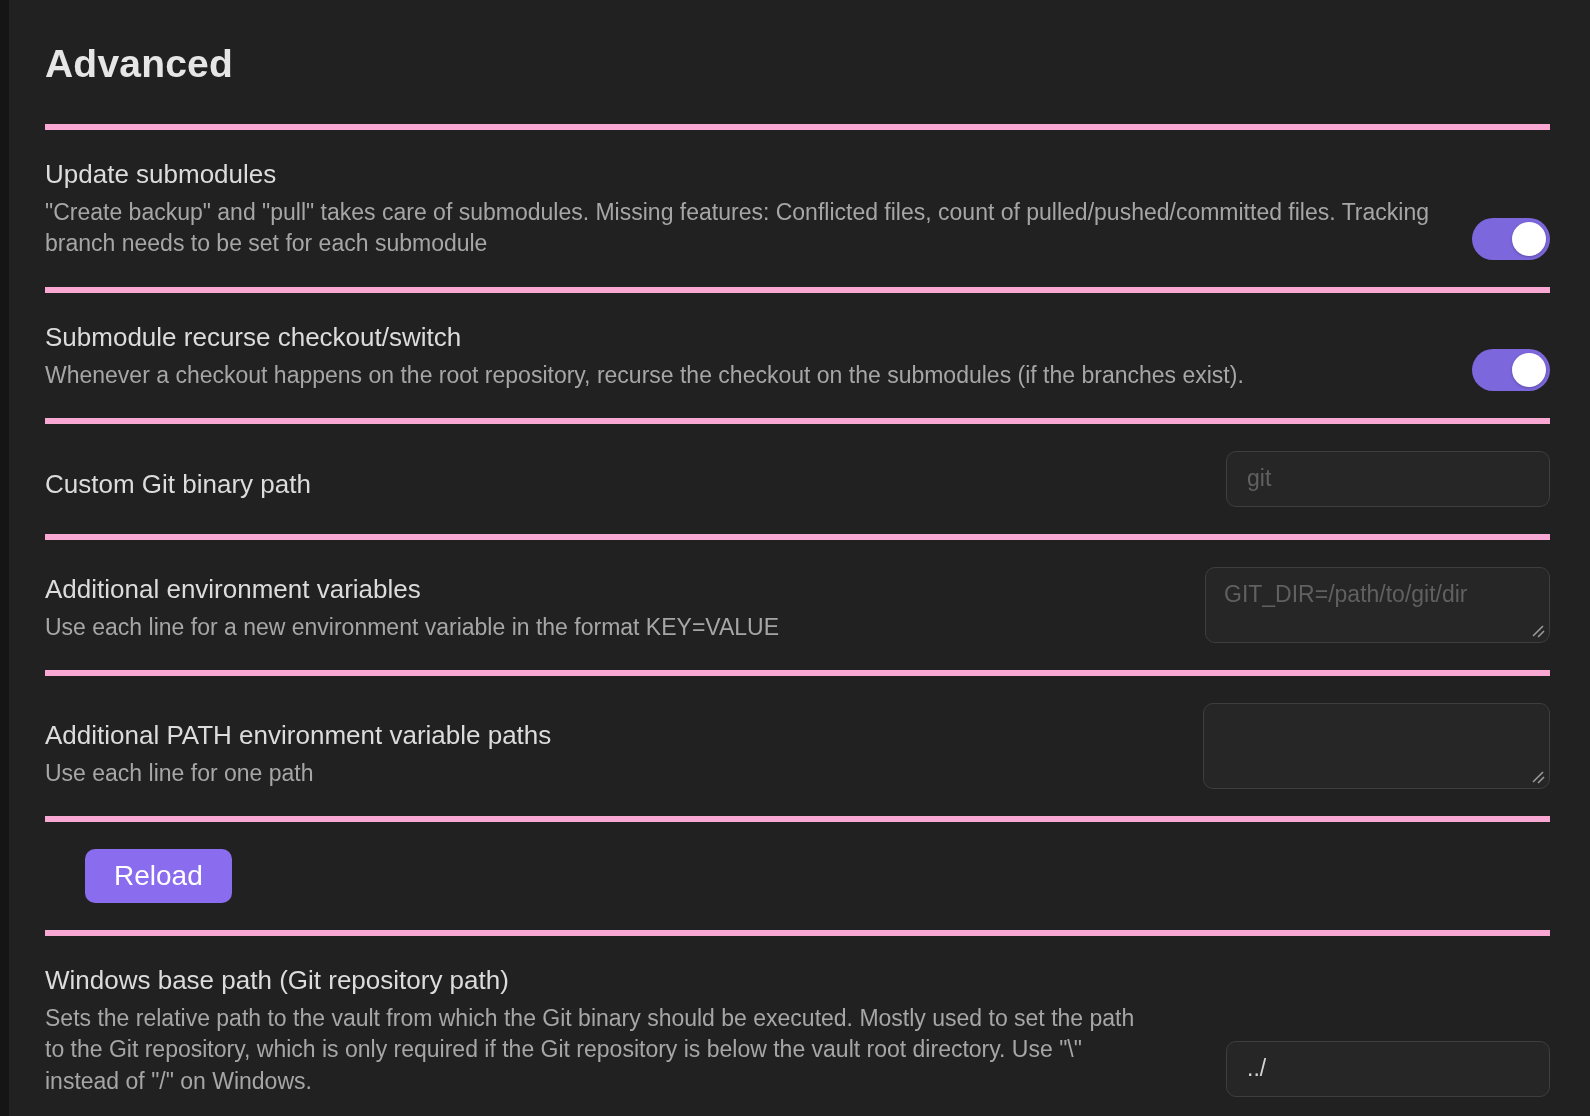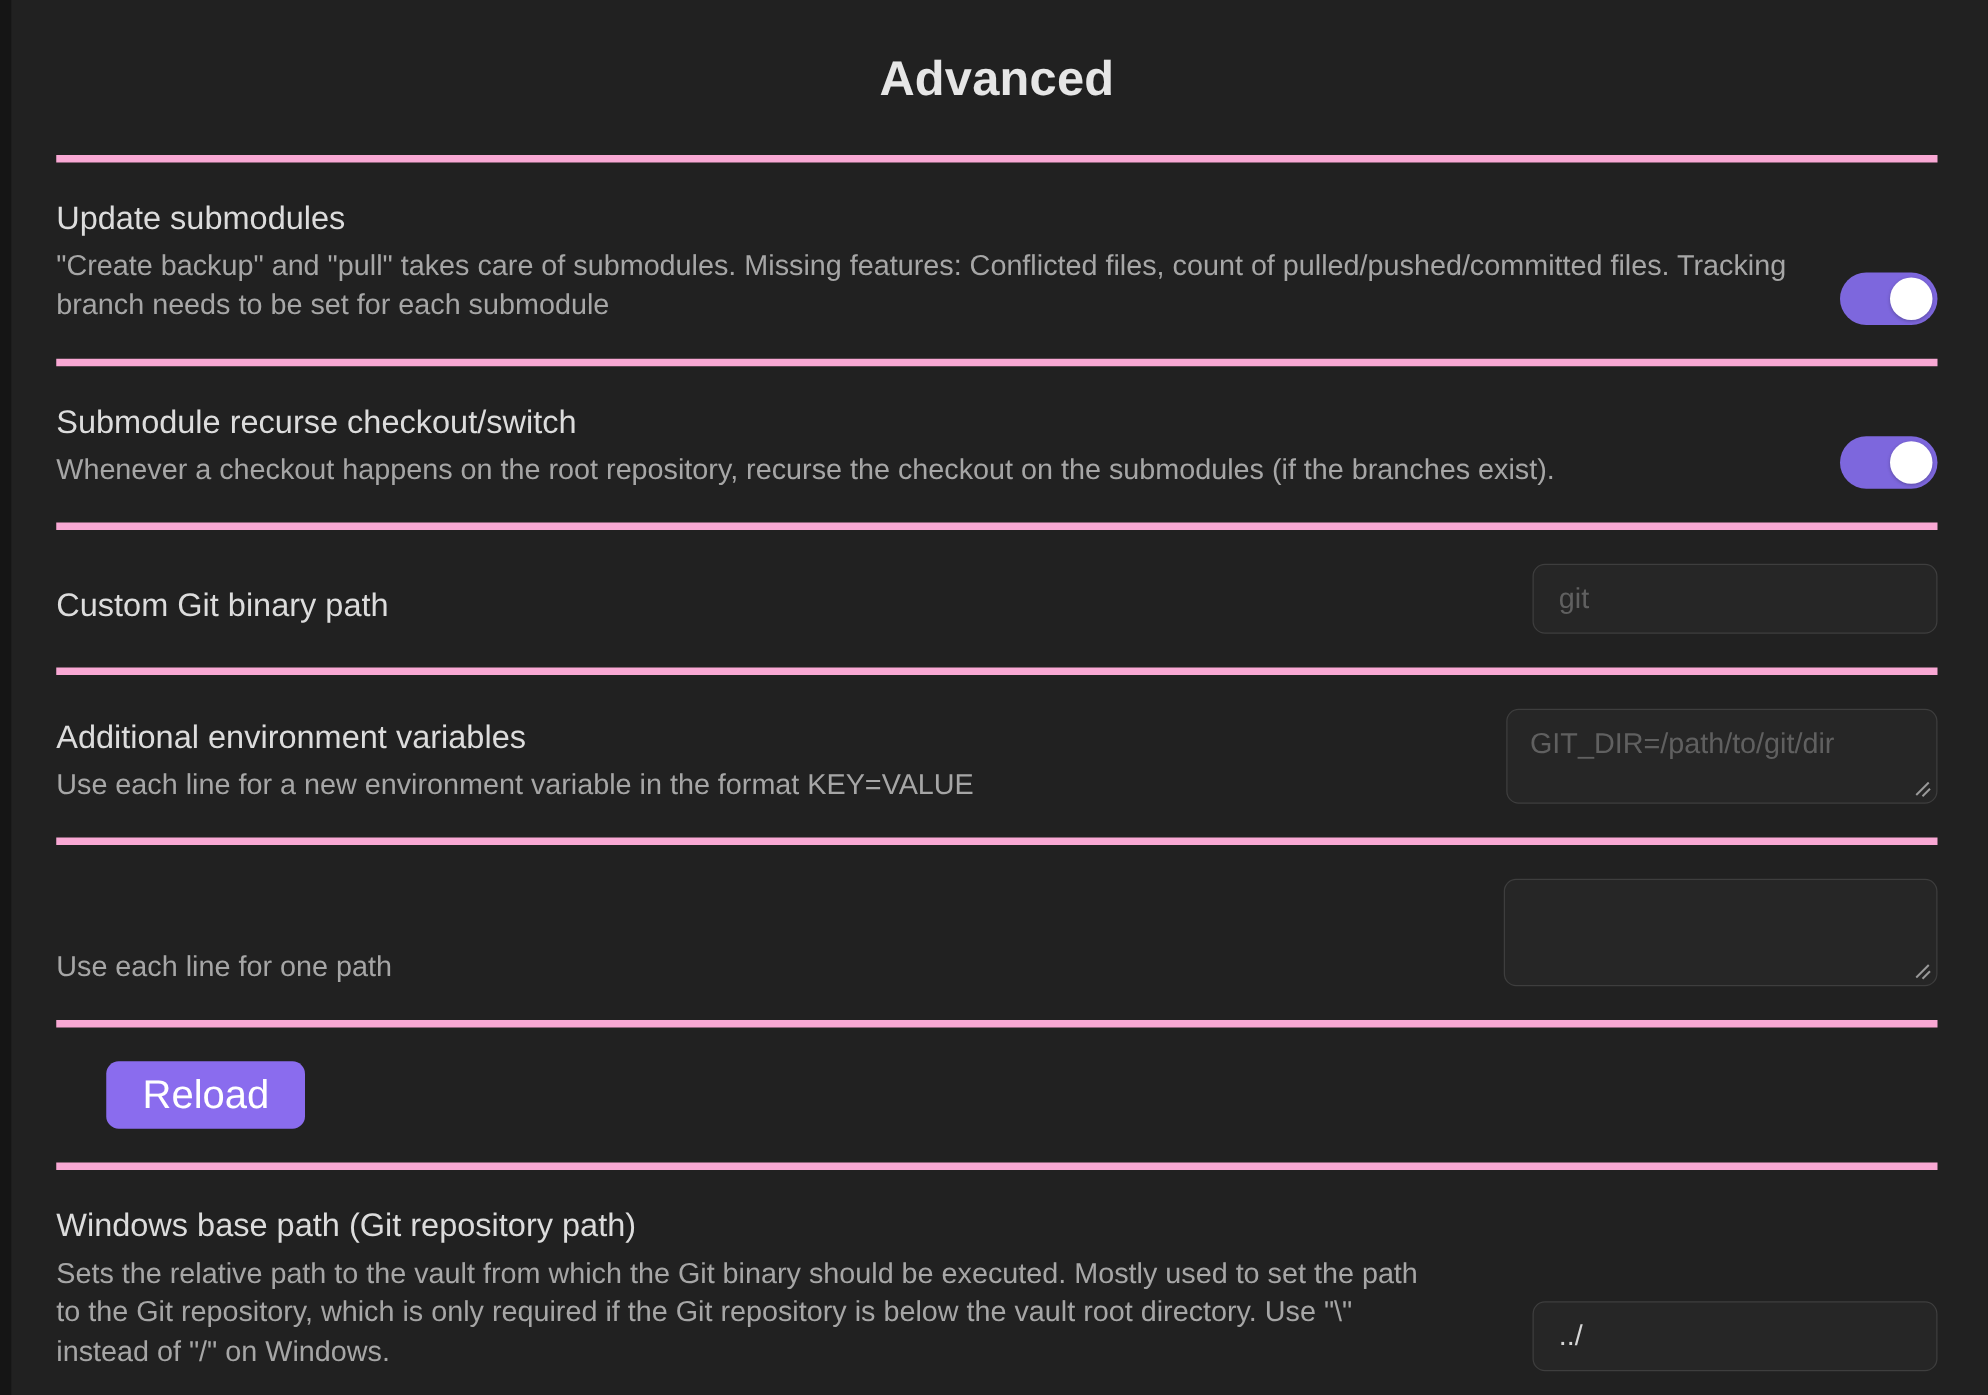--- a/index.html
+++ b/index.html
@@ -14,21 +14,20 @@
     position: absolute;
     left: 0; top: 0;
     width: 9px; height: 1116px;
     background: #151515;
   }
   .content {
     padding: 0 40px 0 45px;
   }
   .page-heading {
     padding: 42px 0 38px 0;
-    text-align: center;
   }
   .page-heading h1 {
     font-size: 39px;
     font-weight: 700;
     color: #e6e6e6;
     letter-spacing: 0.2px;
   }
   .setting-item {
     display: flex;
     align-items: flex-end;
@@ -121,21 +120,21 @@
   }
   
   .accent-button {
     height: 54px;
     padding: 0 29px;
     border: none;
     border-radius: 10px;
     background: var(--accent, #8a6cee);
     color: #ffffff;
     font-family: inherit;
-    font-size: 32px;
+    font-size: 28px;
     font-weight: 500;
     cursor: pointer;
   }
 </style>
 </head>
 <body>
 
 <div class="left-strip"></div>
 
 <div class="content">
@@ -188,20 +187,21 @@
         <svg class="resize-grip" width="16" height="16" viewBox="0 0 16 16">
           <line x1="4" y1="14" x2="14" y2="4" stroke="#9a9a9a" stroke-width="1.6"></line>
           <line x1="9" y1="15" x2="15" y2="9" stroke="#9a9a9a" stroke-width="1.6"></line>
         </svg>
       </div>
     </div>
   </div>
 
   <div class="setting-item">
     <div class="setting-info">
+      <div class="setting-name">Additional PATH environment variable paths</div>
       <div class="setting-desc">Use each line for one path</div>
     </div>
     <div class="setting-control">
       <div class="textarea-wrap">
         <textarea class="ta path-vars" placeholder="" style=""></textarea>
         <svg class="resize-grip" width="16" height="16" viewBox="0 0 16 16">
           <line x1="4" y1="14" x2="14" y2="4" stroke="#9a9a9a" stroke-width="1.6"></line>
           <line x1="9" y1="15" x2="15" y2="9" stroke="#9a9a9a" stroke-width="1.6"></line>
         </svg>
       </div>

